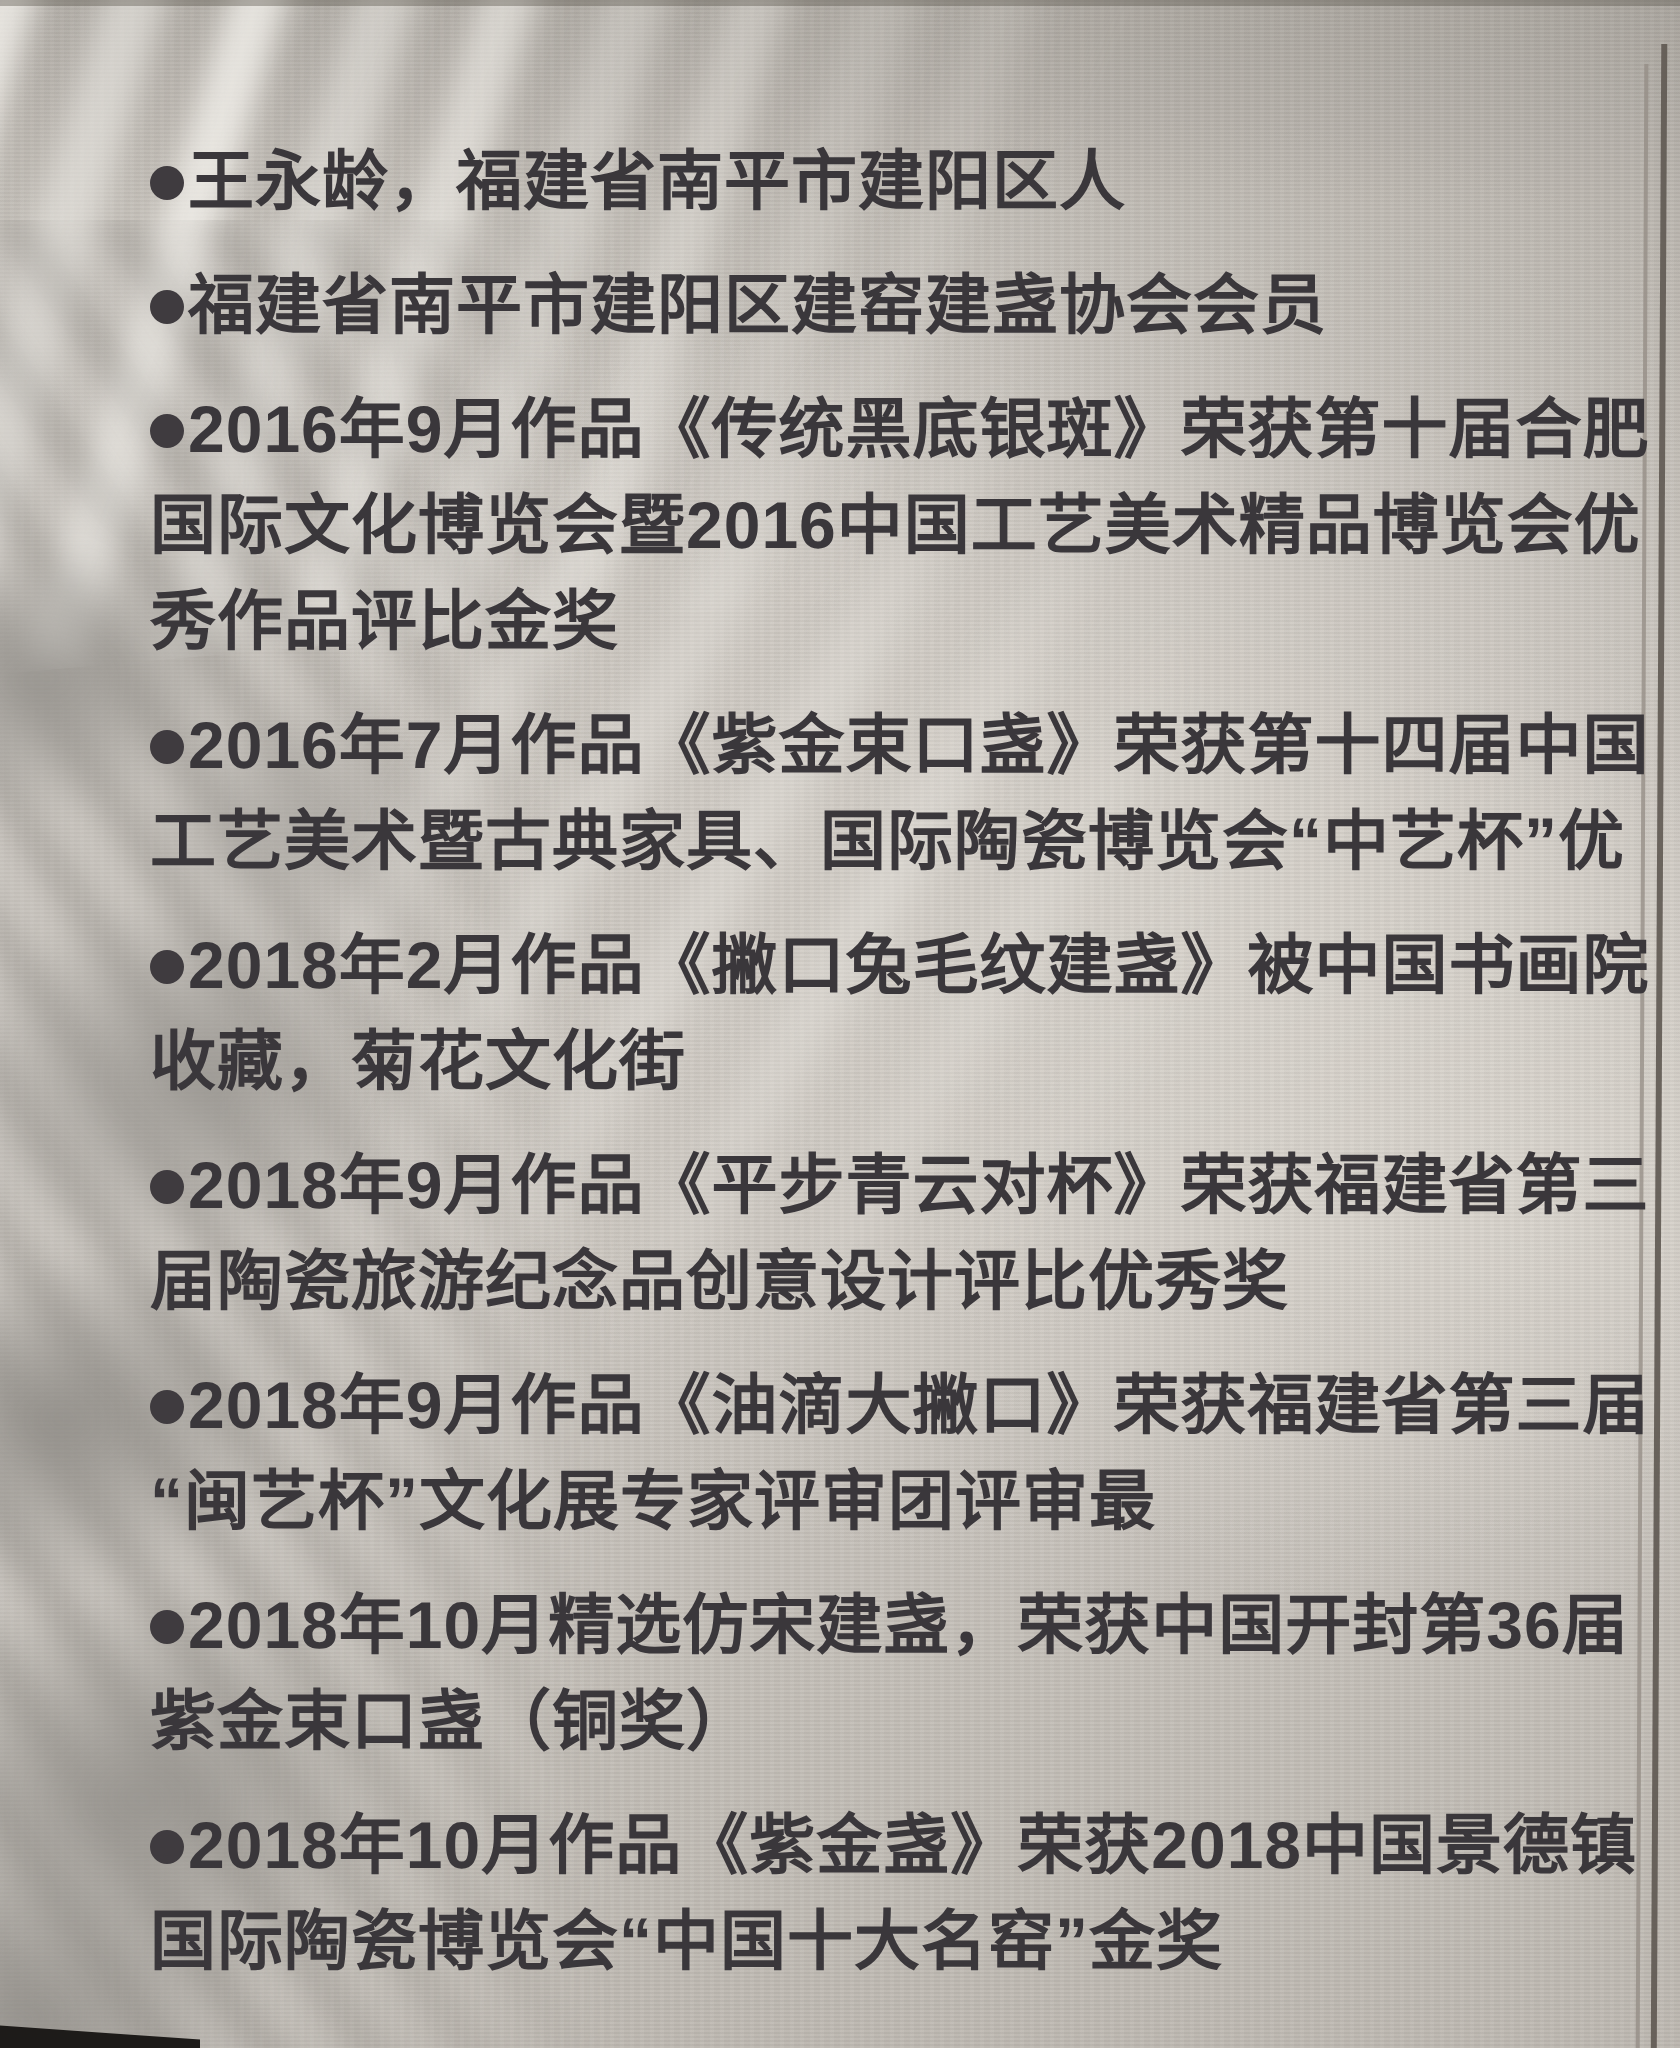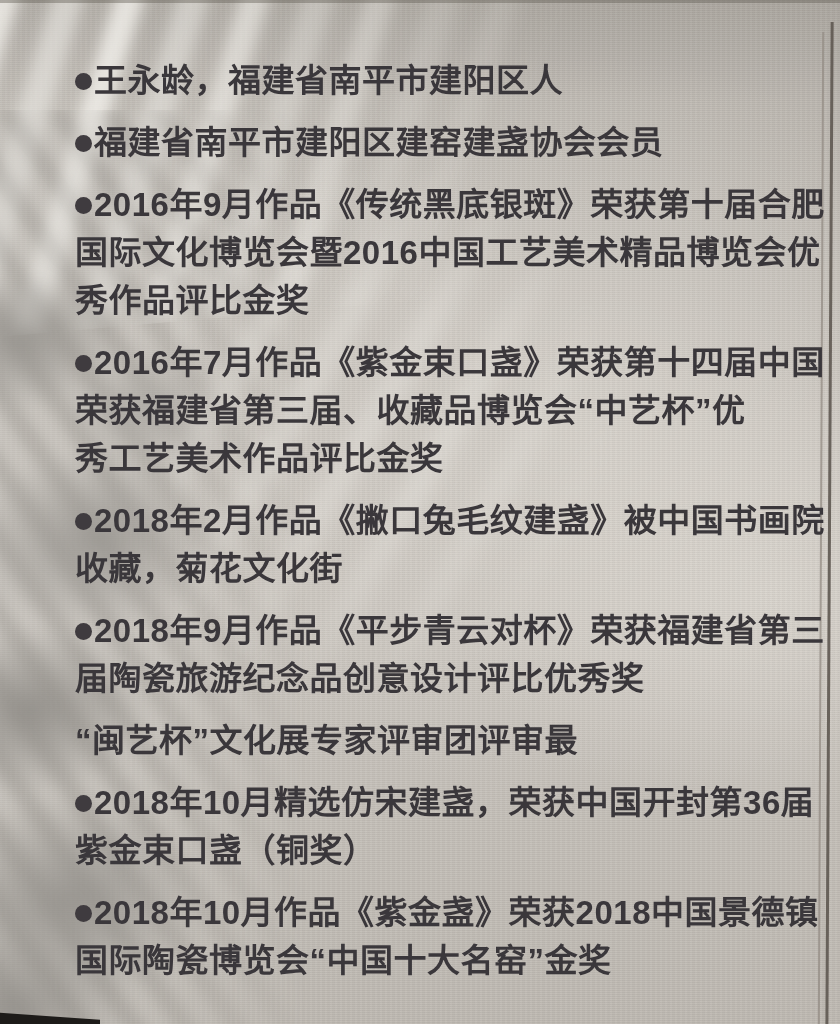--- a/index.html
+++ b/index.html
@@ -74,21 +74,21 @@
     position: absolute; left: 828px; top: 22px; bottom: -6px; width: 3px;
     background: #5e5851; transform: rotate(0.3deg); opacity: 0.9;
   }
   .corner-wedge {
     position: absolute; left: 0; bottom: 0; width: 100px; height: 14px;
     background: #1d1b19;
     clip-path: polygon(0 20%, 100% 70%, 100% 100%, 0 100%);
   }
   
   .content {
-    position: absolute; left: 75px; top: 57px; right: 10px;
+    position: absolute; left: 75px; top: 67px; right: 10px;
     color: #3a373b;
     font-size: 33px;
     line-height: 48px;
     font-weight: 600;
     letter-spacing: 0.5px;
   }
   .item + .item { margin-top: 14px; }
   .line { white-space: nowrap; height: 48px; }
   .bullet {
     display: inline-block;
@@ -119,32 +119,32 @@
       <div class="item">
         <div class="line"><span class="bullet" title="●"></span>福建省南平市建阳区建窑建盏协会会员</div>
       </div>
       <div class="item">
         <div class="line"><span class="bullet" title="●"></span>2016年9月作品《传统黑底银斑》荣获第十届合肥</div>
         <div class="line">国际文化博览会暨2016中国工艺美术精品博览会优</div>
         <div class="line">秀作品评比金奖</div>
       </div>
       <div class="item">
         <div class="line"><span class="bullet" title="●"></span>2016年7月作品《紫金束口盏》荣获第十四届中国</div>
-        <div class="line">荣获福建省第三届、收藏品博览会“中艺杯”优</div>
-        <div class="line">秀工艺美术作品评比金奖</div>
+        <div class="line">工艺美术暨古典家具、国际陶瓷博览会“中艺杯”优</div>
       </div>
       <div class="item">
         <div class="line"><span class="bullet" title="●"></span>2018年2月作品《撇口兔毛纹建盏》被中国书画院</div>
         <div class="line">收藏，菊花文化街</div>
       </div>
       <div class="item">
         <div class="line"><span class="bullet" title="●"></span>2018年9月作品《平步青云对杯》荣获福建省第三</div>
         <div class="line">届陶瓷旅游纪念品创意设计评比优秀奖</div>
       </div>
       <div class="item">
+        <div class="line"><span class="bullet" title="●"></span>2018年9月作品《油滴大撇口》荣获福建省第三届</div>
         <div class="line">“闽艺杯”文化展专家评审团评审最</div>
       </div>
       <div class="item">
         <div class="line"><span class="bullet" title="●"></span>2018年10月精选仿宋建盏，荣获中国开封第36届</div>
         <div class="line">紫金束口盏（铜奖）</div>
       </div>
       <div class="item">
         <div class="line"><span class="bullet" title="●"></span>2018年10月作品《紫金盏》荣获2018中国景德镇</div>
         <div class="line">国际陶瓷博览会“中国十大名窑”金奖</div>
       </div>

